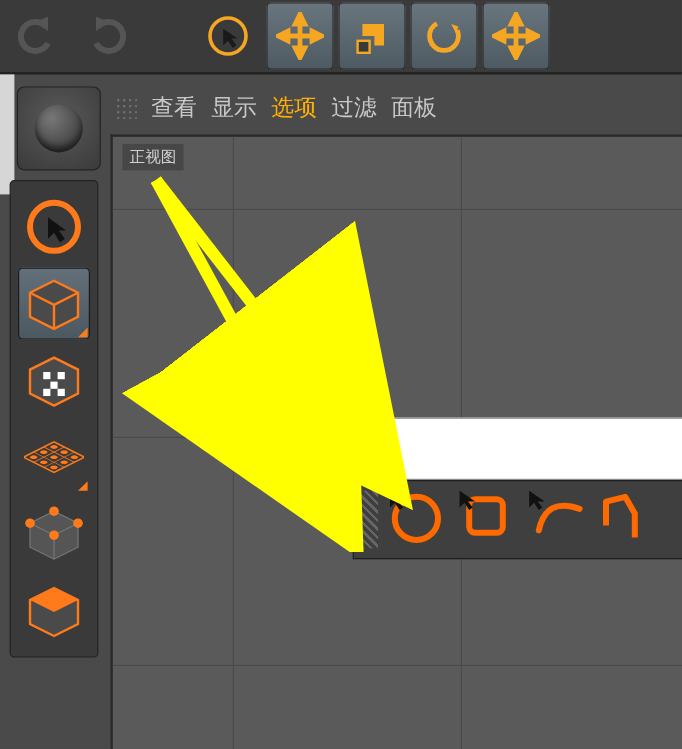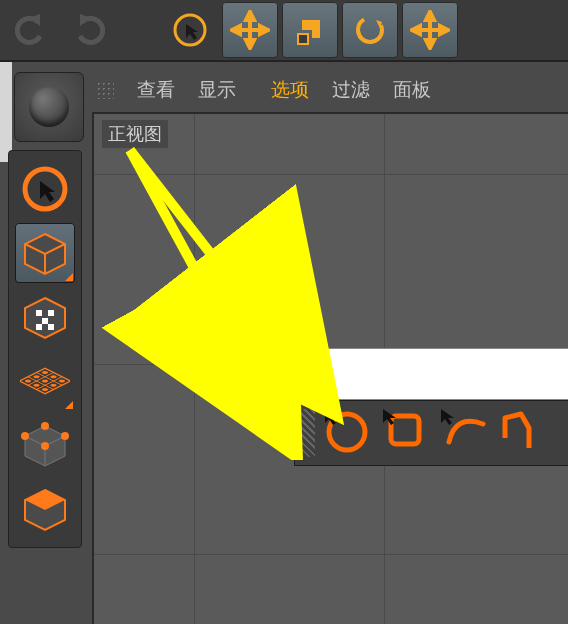--- a/index.html
+++ b/index.html
@@ -83,51 +83,51 @@
     border-left:8px solid transparent;
     border-bottom:8px solid #ff7a1a;
   }
   
   .menu-bar {
     position: absolute;
     left: 96px; top: 74px;
     height: 32px;
     display: flex;
     align-items: center;
-    gap: 23px;
+    gap: 12px;
     font-size: 19px;
   }
   .menu-grip {
     width: 18px; height: 18px;
     background:
       radial-gradient(circle, #777 1px, transparent 1px) 0 0/5px 5px;
   }
   .menu-item { color: #c8c8c8; cursor: default; }
-  .menu-item.active { color: #ffb000; margin-left: 12px; }
+  .menu-item.active { color: #ffb000; }
   
   .viewport {
     position: absolute;
     left: 92px; top: 112px;
     width: 476px; height: 512px;
     background: #5a5a5a;
     border-top: 2px solid #2a2a2a;
     border-left: 2px solid #2a2a2a;
   }
   .viewport .gridline-v {
     position:absolute; top:0; bottom:0; width:1px; background:#4a4a4a;
   }
   .viewport .gridline-h {
     position:absolute; left:0; right:0; height:1px; background:#4a4a4a;
   }
   .view-label {
     position: absolute;
     left: 8px; top: 6px;
     background: #474747;
     color: #d0d0d0;
-    font-size: 18px;
+    font-size: 13px;
     padding: 2px 6px;
   }
   
   .white-panel {
     position: absolute;
     left: 310px; top: 348px;
     width: 258px; height: 50px;
     background: #fff;
     border: 1px solid #888;
   }

